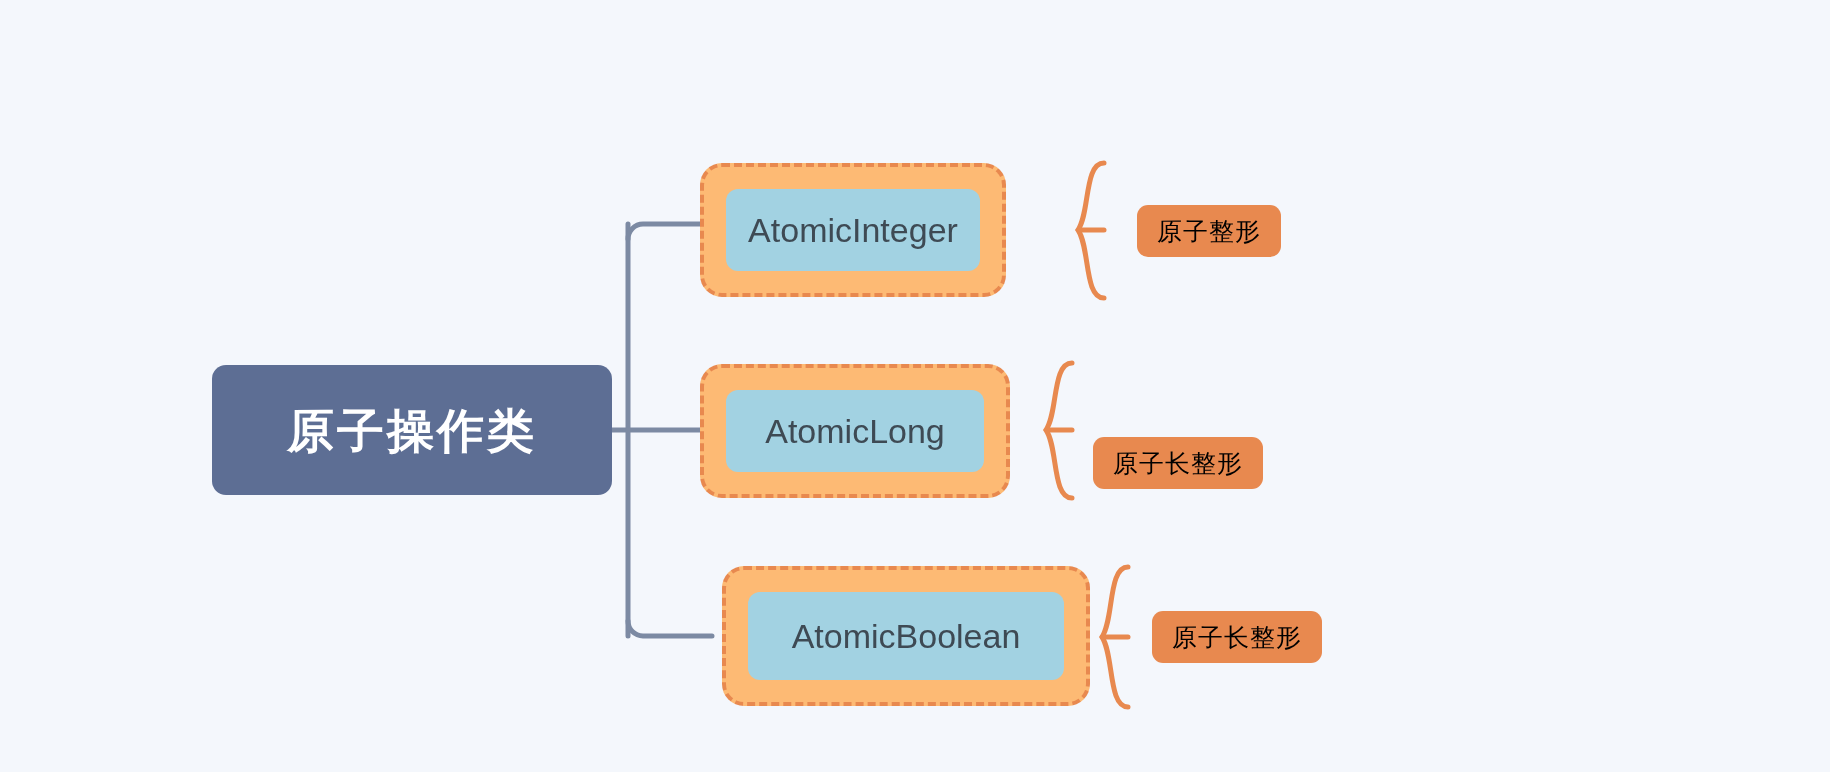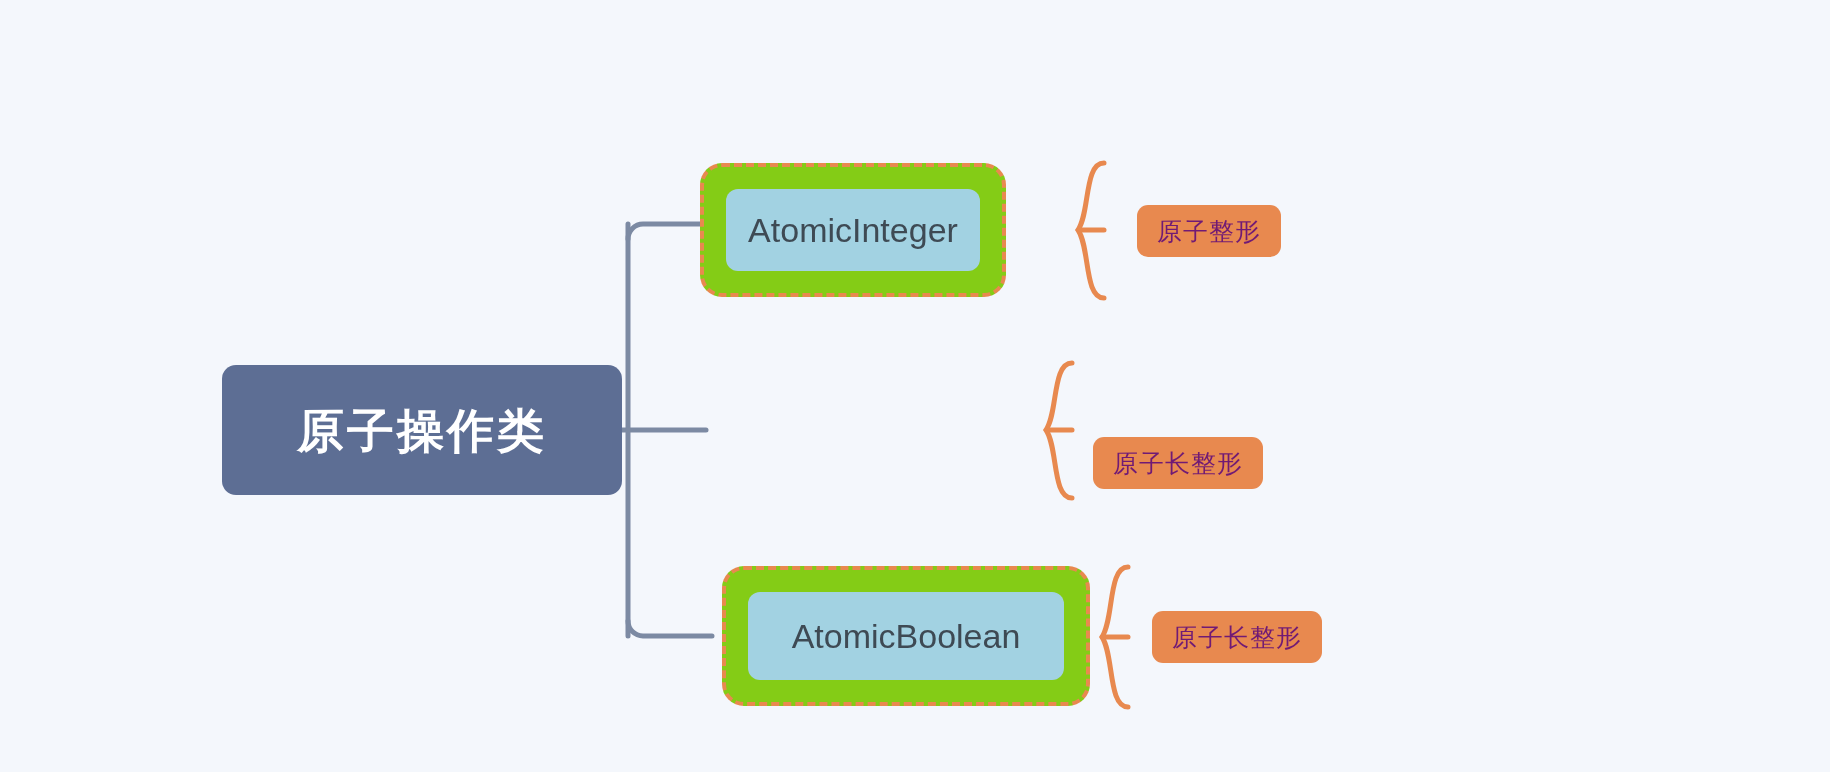--- a/index.html
+++ b/index.html
@@ -11,42 +11,42 @@
     position:relative;
   }
   #stage{position:absolute;left:0;top:0;width:1830px;height:772px;}
 
   
   #wires{position:absolute;left:0;top:0;width:1830px;height:772px;z-index:1;}
 
   
   .root-node{
     position:absolute;
-    left:222px;top:365px;
+    left:212px;top:365px;
     width:400px;height:130px;
     background:#5d6e94;
     border-radius:14px;
     display:flex;align-items:center;justify-content:center;
     z-index:3;
   }
   .root-label{
     color:#ffffff;
     font-size:47px;
     font-weight:700;
     letter-spacing:3px;
     line-height:1;
   }
 
   
   .dash-group{
     position:absolute;
     box-sizing:border-box;
     border:4px dashed #e8894f;
     border-radius:22px;
-    background:#84cc16;
+    background:#fdba74;
     z-index:2;
     display:flex;align-items:center;justify-content:center;
   }
   .leaf-node{
     box-sizing:border-box;
     background:#a2d2e2;
     border-radius:12px;
     display:flex;align-items:center;justify-content:center;
     width:calc(100% - 44px);
     height:calc(100% - 44px);
@@ -67,21 +67,21 @@
     position:absolute;
     background:#e8894f;
     border-radius:11px;
     display:flex;align-items:center;justify-content:center;
     height:52px;
     z-index:3;
     padding:0 20px;
     box-sizing:border-box;
   }
   .badge-label{
-    color:#701a75;
+    color:#000000;
     font-size:25px;
     font-weight:500;
     letter-spacing:1px;
     white-space:nowrap;
     line-height:1;
   }
 </style>
 </head>
 <body>
 
@@ -112,20 +112,25 @@
 
   <svg class="brace" style="left:1068px;top:158px;" width="62" height="145" viewBox="0 0 62 145" fill="none">
     <path d="M36 5 C16 5, 22 55, 10 72 C22 89, 16 140, 36 140" stroke="#e8894f" stroke-width="5" stroke-linecap="round" fill="none"></path>
     <path d="M11 72 H36" stroke="#e8894f" stroke-width="5" stroke-linecap="round"></path>
   </svg>
 
   <div class="badge" style="left:1137px;top:205px;">
     <span class="badge-label">原子整形</span>
   </div>
 
+  <div class="dash-group" style="left:700px;top:364px;width:310px;height:134px;">
+    <div class="leaf-node">
+      <span class="leaf-label">AtomicLong</span>
+    </div>
+  </div>
 
   <svg class="brace" style="left:1036px;top:358px;" width="62" height="145" viewBox="0 0 62 145" fill="none">
     <path d="M36 5 C16 5, 22 55, 10 72 C22 89, 16 140, 36 140" stroke="#e8894f" stroke-width="5" stroke-linecap="round" fill="none"></path>
     <path d="M11 72 H36" stroke="#e8894f" stroke-width="5" stroke-linecap="round"></path>
   </svg>
 
   <div class="badge" style="left:1093px;top:404px;margin-top:33px;">
     <span class="badge-label">原子长整形</span>
   </div>
 

